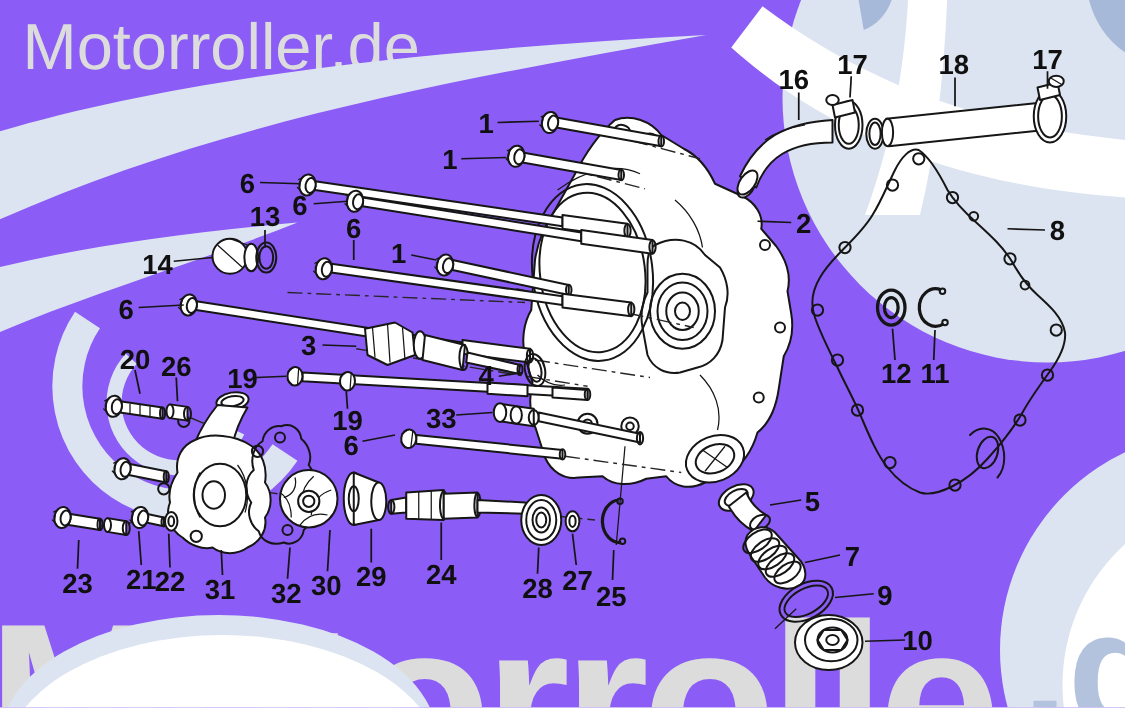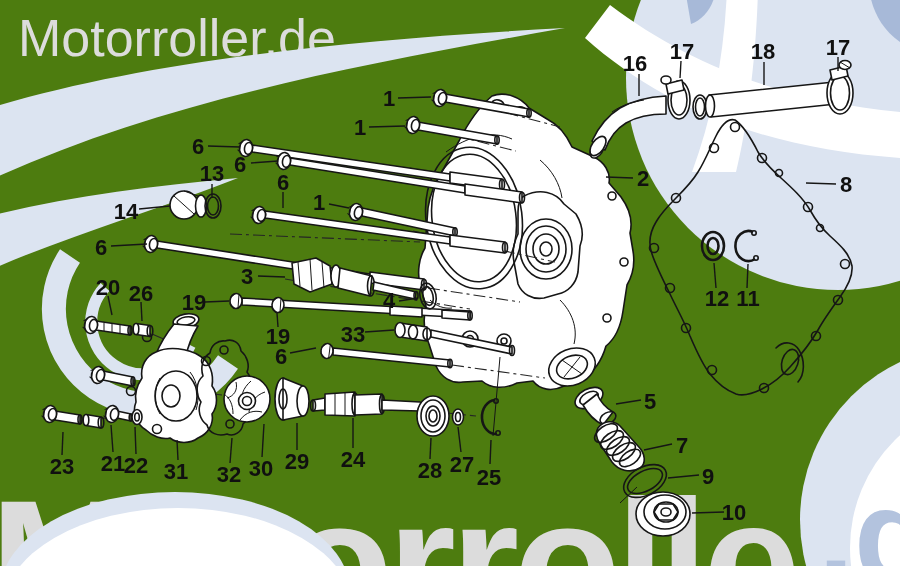--- a/index.html
+++ b/index.html
@@ -1,16 +1,16 @@
 <!DOCTYPE html>
 <html><head>
 <meta charset="utf-8">
 <style>
   html,body{margin:0;padding:0;background:#fff;}
-  .stage{position:relative;width:900px;height:566px;overflow:hidden;background:#4d7c0f;
+  .stage{position:relative;width:900px;height:566px;overflow:hidden;background:#8b5cf6;
          font-family:"Liberation Sans",sans-serif;}
   .wm-top{position:absolute;left:18px;top:12px;font-size:52px;font-weight:400;
           color:#dcdcdc;letter-spacing:0;line-height:1;white-space:nowrap;z-index:1;}
   .wm-bottom{position:absolute;left:-10px;top:474px;font-size:175px;font-weight:700;
           color:#dcdcdc;letter-spacing:-5px;line-height:1;white-space:nowrap;z-index:1;}
   svg.art{position:absolute;left:0;top:0;z-index:2;}
   .s   {stroke:#161616;stroke-width:1.6;fill:none;stroke-linecap:round;stroke-linejoin:round;}
   .sw  {stroke:#161616;stroke-width:1.6;fill:#ffffff;stroke-linecap:round;stroke-linejoin:round;}
   .s2  {stroke:#161616;stroke-width:2.6;fill:none;}
   .thin{stroke:#161616;stroke-width:1;fill:none;}

